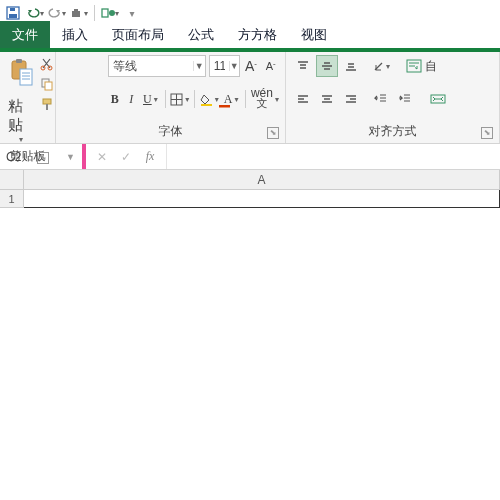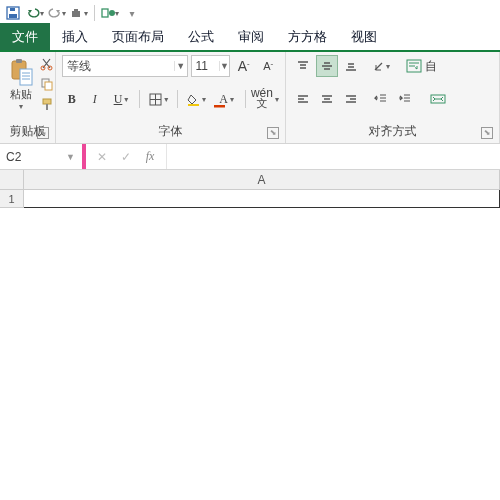--- a/index.html
+++ b/index.html
@@ -1,34 +1,34 @@
 <!DOCTYPE html>
 <html><head>
 <meta charset="utf-8">
 <style>
 *{box-sizing:border-box;margin:0;padding:0;font-family:"Microsoft YaHei","Segoe UI",sans-serif;font-size:12px;color:#444;}
 body{background:#fff;width:500px;height:500px;overflow:hidden;}
 .qat{height:26px;background:#fff;display:flex;align-items:center;padding:0 4px;gap:4px;}
 .qat .ico{width:18px;height:18px;display:flex;align-items:center;justify-content:center;cursor:pointer;}
 .qat .sep{width:1px;height:16px;background:#ccc;margin:0 2px;}
-.tabs{height:26px;background:#fff;display:flex;align-items:flex-end;border-bottom:2px solid #15803d;}
+.tabs{height:26px;background:#fff;display:flex;align-items:flex-end;border-bottom:4px solid #15803d;}
 .tab{padding:5px 12px 4px;color:#0f172a;cursor:pointer;font-size:13px;}
 .tab.file{background:#217346;color:#fff;}
 .tab.active{background:#fff;border:1px solid #d4d4d4;border-bottom:1px solid #fff;margin-bottom:-1px;color:#217346;font-weight:400;}
 .ribbon{height:92px;background:#f5f5f5;border-bottom:1px solid #d4d4d4;display:flex;}
 .group{border-right:1px solid #d9d9d9;padding:3px 6px 0;display:flex;flex-direction:column;justify-content:space-between;}
 .group-label{text-align:center;color:#666;font-size:11px;padding:2px 0 3px;position:relative;}
 .group-label .dl{position:absolute;right:0;bottom:4px;width:12px;height:12px;border:1px solid #999;font-size:8px;line-height:10px;color:#999;}
 .clip{width:56px;}
 .clip-big{display:flex;gap:2px;}
 .clip-paste{display:flex;flex-direction:column;align-items:center;cursor:pointer;padding:2px;}
 .clip-side{display:flex;flex-direction:column;gap:2px;}
 .clip-side .sb{width:18px;height:18px;cursor:pointer;display:flex;align-items:center;justify-content:center;}
 .font{width:230px;}
-.fontrow{display:flex;align-items:center;gap:3px;margin-bottom:4px;}
+.fontrow{display:flex;align-items:center;gap:3px;margin-bottom:4px;margin-left:46px;}
 .combo{border:1px solid #c5c5c5;background:#fff;height:22px;display:flex;align-items:center;}
 .combo input{border:none;outline:none;padding:0 4px;width:100%;font-size:12px;background:transparent;}
 .combo .dd{width:14px;text-align:center;color:#666;border-left:1px solid #e0e0e0;cursor:pointer;font-size:9px;}
 .fbtn{width:22px;height:22px;display:flex;align-items:center;justify-content:center;cursor:pointer;}
 .fbtn.sdd{width:30px;}
 .fbtn .caret{font-size:8px;margin-left:2px;color:#666;}
 .align{flex:1;}
 .alignrow{display:flex;align-items:center;gap:2px;margin-bottom:4px;}
 .abtn{width:22px;height:22px;display:flex;align-items:center;justify-content:center;cursor:pointer;}
 .abtn.active{background:#c8e0d0;border:1px solid #8bb89a;}
@@ -92,37 +92,36 @@
       <span style="font-size:8px;color:#666">▾</span>
     </div>
   <div class="ico" style="color:#888;font-size:10px">▾</div>
 </div>
 
 <div class="tabs">
   <div class="tab file">文件</div>
   <div class="tab">插入</div>
   <div class="tab">页面布局</div>
   <div class="tab">公式</div>
-  <div class="tab">审阅</div>
   <div class="tab">方方格</div>
   <div class="tab">视图</div>
 </div>
 
 <div class="ribbon">
 
   <div class="group clip">
     <div class="clip-big">
       <div class="clip-paste">
         <svg width="26" height="30">
             <rect x="4" y="4" width="14" height="18" rx="2" fill="#d9a65a" stroke="#b8863f"></rect>
             <rect x="8" y="2" width="6" height="4" rx="1" fill="#888"></rect>
             <rect x="12" y="12" width="12" height="16" fill="#fff" stroke="#7aa8d4"></rect>
             <path d="M14 16 h8 M14 19 h8 M14 22 h8" stroke="#7aa8d4"></path>
           </svg>
-        <span style="font-size:11px;margin-top:0">粘贴</span>
+        <span style="font-size:15px;margin-top:10px">粘贴</span>
         <span style="font-size:8px;color:#666">▾</span>
       </div>
       <div class="clip-side">
         <div class="sb">
             <svg width="14" height="14">
               <path d="M3 2 L10 11 M10 2 L3 11" stroke="#555" stroke-width="1.2"></path>
               <circle cx="3" cy="11" r="2" fill="none" stroke="#d4622b"></circle>
               <circle cx="10" cy="11" r="2" fill="none" stroke="#d4622b"></circle>
             </svg>
           </div>

